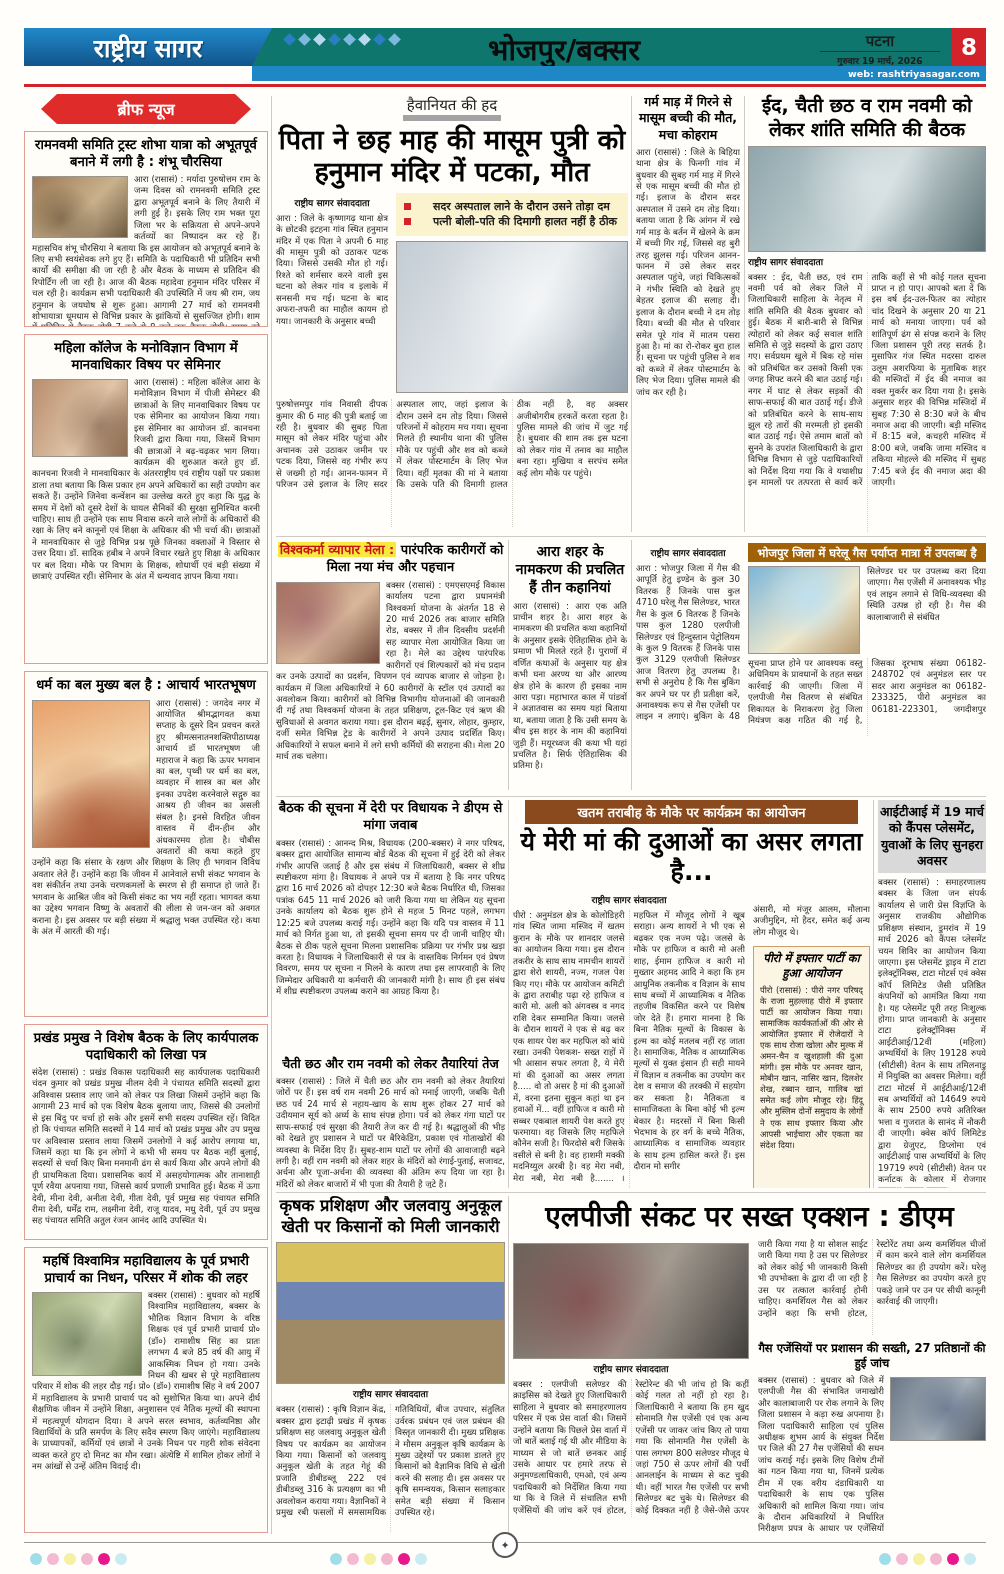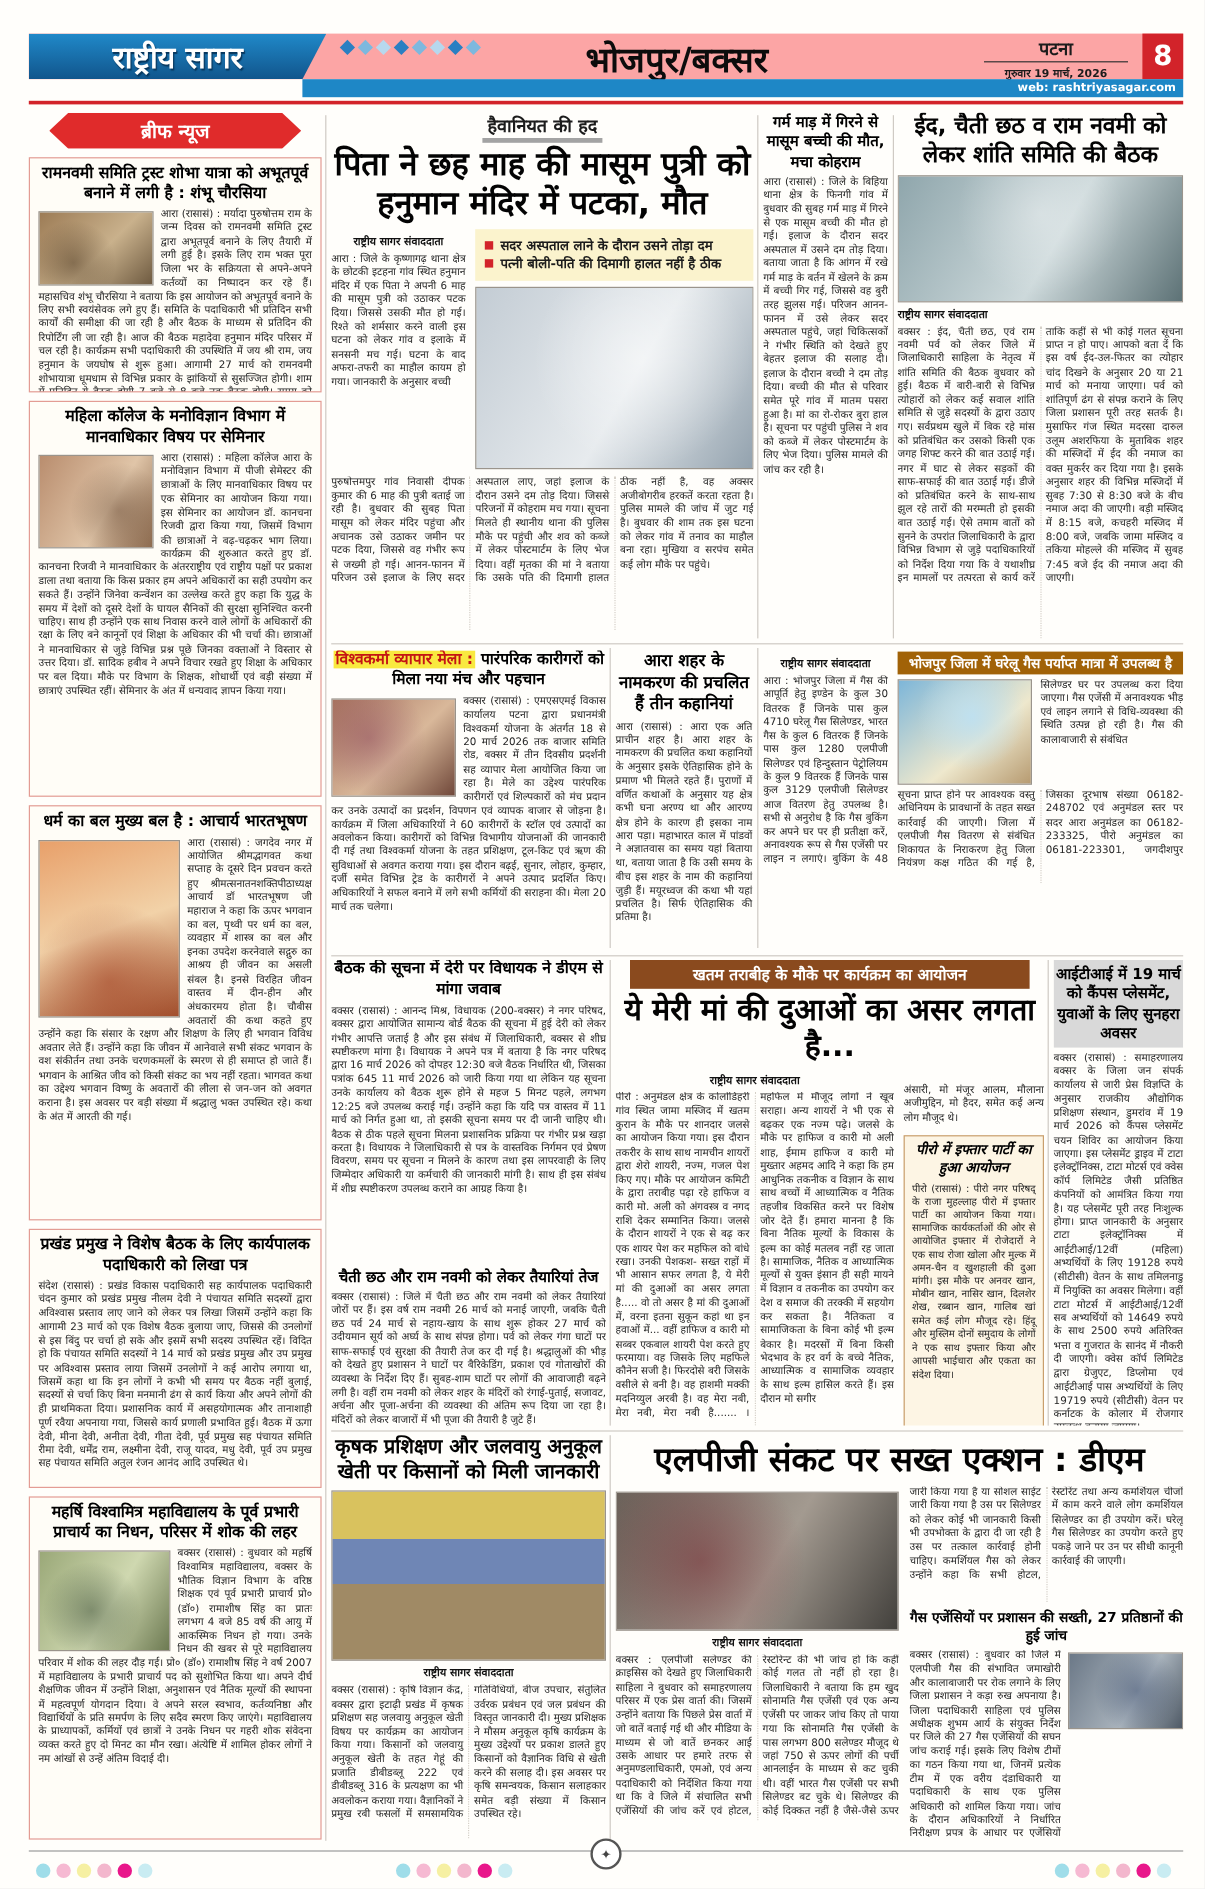--- a/index.html
+++ b/index.html
@@ -1,20 +1,20 @@
 <!DOCTYPE html>
 <html><head>
 <meta charset="utf-8">
 <style>
   html,body{margin:0;padding:0;background:#e8e8e8;}
   .page{position:relative;width:1004px;height:1574px;background:#fffefb;margin:0 auto;
         font-family:"DejaVu Sans","Liberation Sans",sans-serif;color:#1c1c1c;overflow:hidden;}
   .abs{position:absolute;}
   
-  .mast-band{position:absolute;left:24px;top:28px;width:962px;height:38px;background:#fca5a5;}
+  .mast-band{position:absolute;left:24px;top:28px;width:962px;height:38px;background:#0f766e;}
   .logo-box{position:absolute;left:0;top:0;width:248px;height:38px;
             background:linear-gradient(180deg,#2089c9,#11558c);
             clip-path:polygon(0 0,100% 0,calc(100% - 20px) 100%,0 100%);
             display:flex;align-items:center;justify-content:center;}
   .logo-text{color:#fff;font-size:25px;font-weight:bold;text-shadow:1px 1px 1px #08365c;}
   .diamond-zone{position:absolute;left:258px;top:4px;width:140px;height:30px;}
   .diamond{display:inline-block;width:9px;height:9px;margin:3px;transform:rotate(45deg);}
   .edition{position:absolute;left:340px;top:1px;width:400px;text-align:center;
            font-size:29px;font-weight:bold;color:#0c0c0c;}
   .city-blk{position:absolute;right:46px;top:2px;width:120px;text-align:center;}
@@ -36,26 +36,26 @@
   .clip{overflow:hidden;}
   
   .ribbon{position:relative;width:210px;margin:0 auto 7px;background:#e02b2b;color:#fff;
           font-size:16px;font-weight:bold;text-align:center;padding:4px 0;
           clip-path:polygon(0 50%,16px 0,calc(100% - 16px) 0,100% 50%,calc(100% - 16px) 100%,16px 100%);}
   .brief-box{border:1px solid #e39c94;background:#fffdf7;padding:5px 7px;margin-bottom:7px;box-sizing:border-box;overflow:hidden;}
   .brief-head{font-size:13.2px;font-weight:bold;text-align:center;line-height:1.25;margin-bottom:4px;color:#000;}
   .ph-float-l{float:left;margin:2px 6px 2px 0;}
   
   .kicker{display:block;text-align:center;}
-  .kicker span{display:inline-block;font-size:15px;font-weight:bold;border-bottom:4px solid #a3a3a3;padding:0 4px 1px;}
+  .kicker span{display:inline-block;font-size:15px;font-weight:normal;border-bottom:6px solid #a3a3a3;padding:0 4px 1px;}
   .main-head{font-size:27px;font-weight:bold;text-align:center;line-height:1.18;color:#030303;margin:3px 0 5px;}
   .bullet-box{background:#fbf3cd;padding:5px 8px;}
   .bullet-row{display:flex;gap:6px;margin:2px 0;}
   .bullet-sq{width:7px;height:7px;background:#d2232a;margin-top:3px;flex:0 0 auto;}
-  .bullet-txt{font-size:11px;font-weight:bold;line-height:1.25;}
+  .bullet-txt{font-size:11px;font-weight:bold;line-height:1.25;margin-left:16px;}
   .colhead{font-size:13px;font-weight:bold;text-align:center;line-height:1.3;margin-bottom:4px;color:#000;}
   .brownbar{background:#8a4a1e;color:#fff;font-size:13px;font-weight:bold;text-align:center;padding:3px 2px;}
   .maroonbar{background:#a16207;color:#fff;font-size:11.5px;font-weight:bold;text-align:center;padding:2px;}
   .graybar{background:#d9d9d9;color:#000;font-size:12.5px;font-weight:bold;text-align:center;padding:4px 2px;line-height:1.3;}
   .hl-yellow{background:#f9e93f;color:#c41414;padding:0 2px;}
   .bighead{font-weight:bold;text-align:center;color:#030303;}
   .iftar-box{border:1px solid #c99f6d;background:#fdf5e4;padding:4px 6px;box-sizing:border-box;}
   
   .ph-crowd   {background:radial-gradient(circle at 30% 70%,rgba(60,40,20,.45),transparent 45%),linear-gradient(135deg,#9c7b55,#c9b18c 55%,#6e5a40);}
   .ph-seminar {background:radial-gradient(circle at 70% 60%,rgba(80,50,30,.4),transparent 50%),linear-gradient(120deg,#b98d6e,#e0c5a8 60%,#8d6b4f);}

